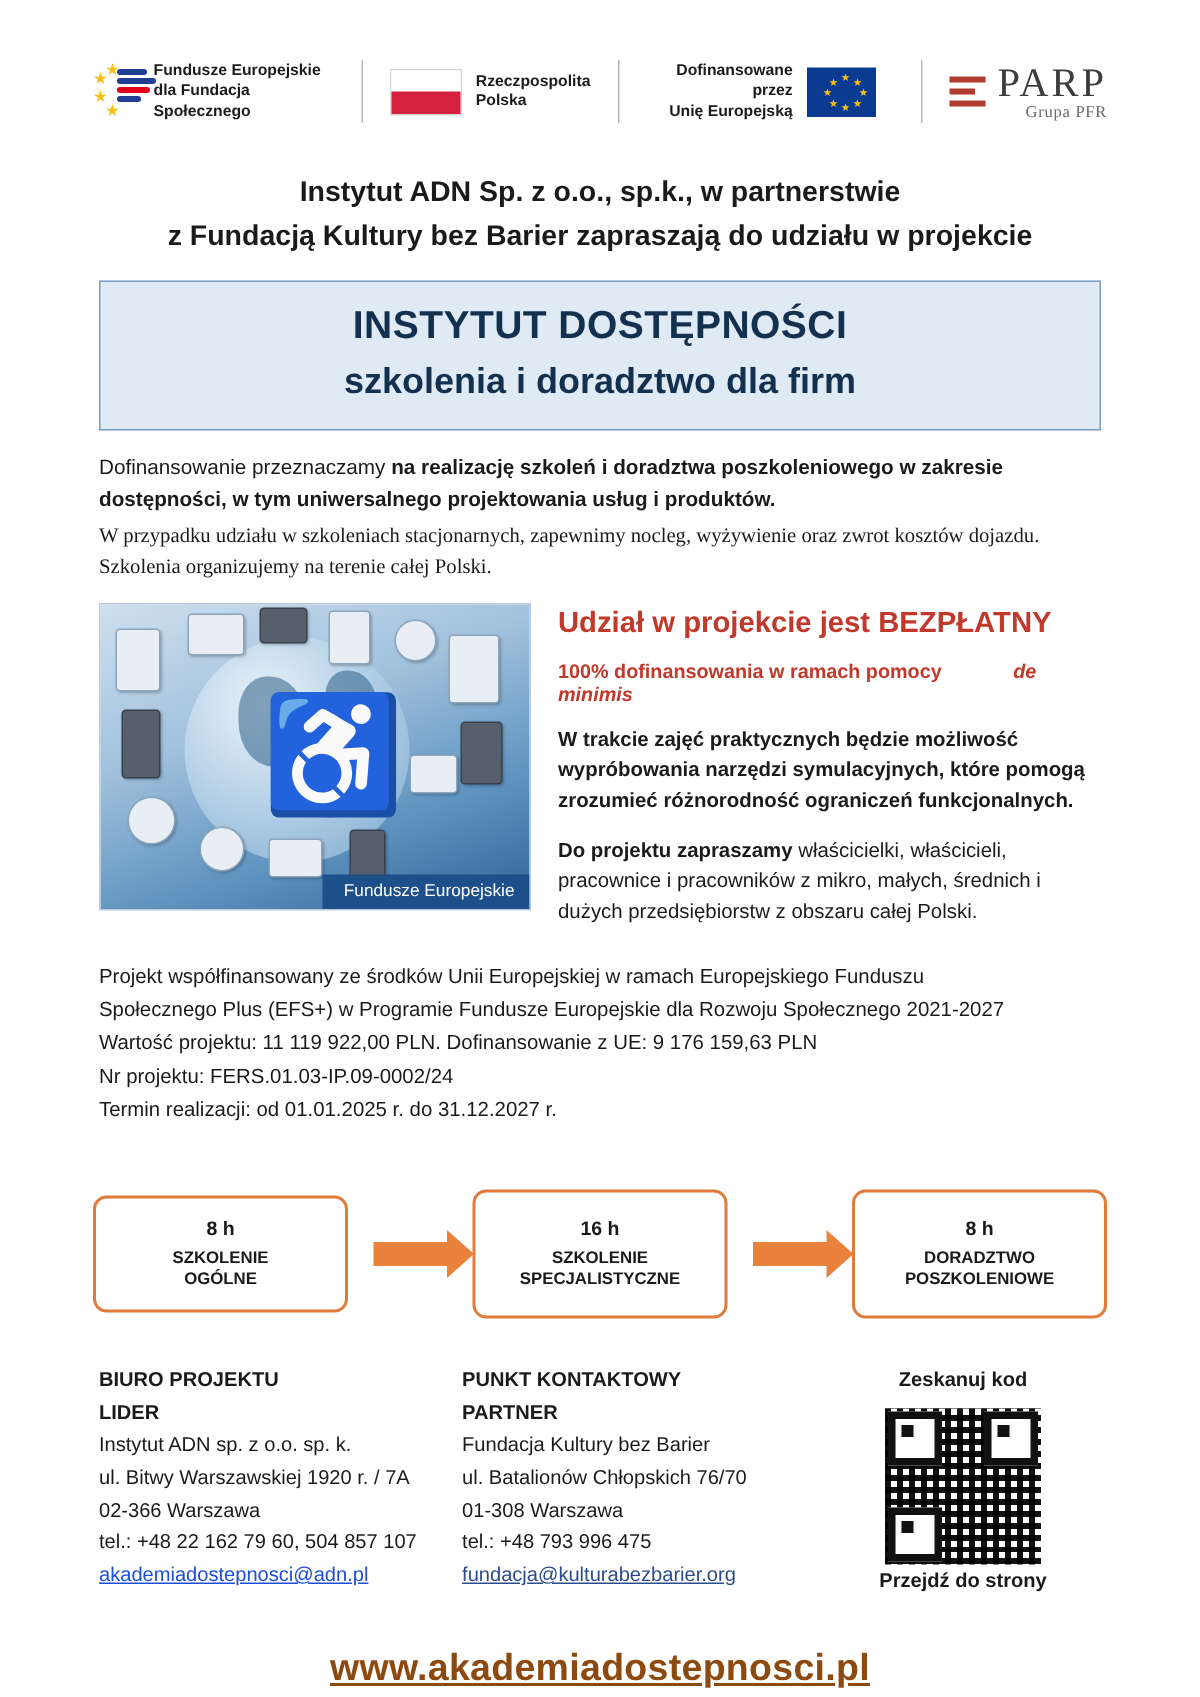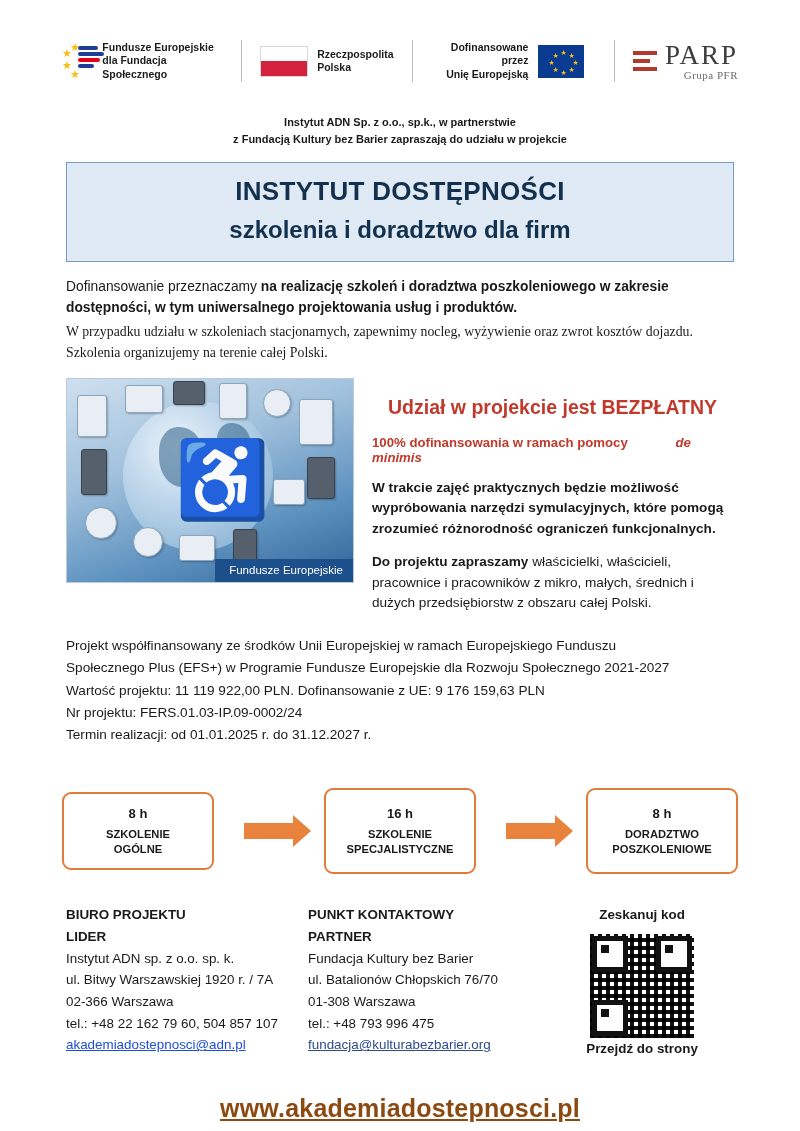--- a/index.html
+++ b/index.html
@@ -108,21 +108,21 @@
     font-family: "Liberation Serif", serif;
     font-size: 11px;
     color: #6b6b6b;
     text-align: right;
     letter-spacing: 0.5px;
   }
 
   
   .intro {
     text-align: center;
-    font-size: 11px;
+    font-size: 19px;
     font-weight: bold;
     line-height: 1.55;
     color: #1a1a1a;
     margin: 18px 60px 0 60px;
   }
 
   
   .titlebox {
     margin: 14px 66px 0 66px;
     border: 1px solid #7b9bc4;
@@ -207,21 +207,21 @@
     background: #1d4f8a;
     color: #fff;
     font-size: 11.5px;
     padding: 5px 10px 6px 14px;
   }
   .right {
     flex: 1;
     padding-top: 2px;
   }
   .right h2 {
-    margin: 16px;
+    margin: 0;
     font-size: 19.5px;
     font-weight: bold;
     color: #c0392b;
     line-height: 1.2;
   }
   .right .sub {
     margin-top: 12px;
     font-size: 13.2px;
     font-weight: bold;
     color: #c0392b;
@@ -243,21 +243,21 @@
     color: #1a1a1a;
   }
 
   
   .flow {
     display: flex;
     align-items: center;
     margin: 42px 62px 0 62px;
   }
   .fbox {
-    width: 152px;
+    width: 170px;
     height: 78px;
     border: 2px solid #e07b39;
     border-radius: 9px;
     display: flex;
     flex-direction: column;
     align-items: center;
     justify-content: center;
     text-align: center;
     box-sizing: border-box;
   }

